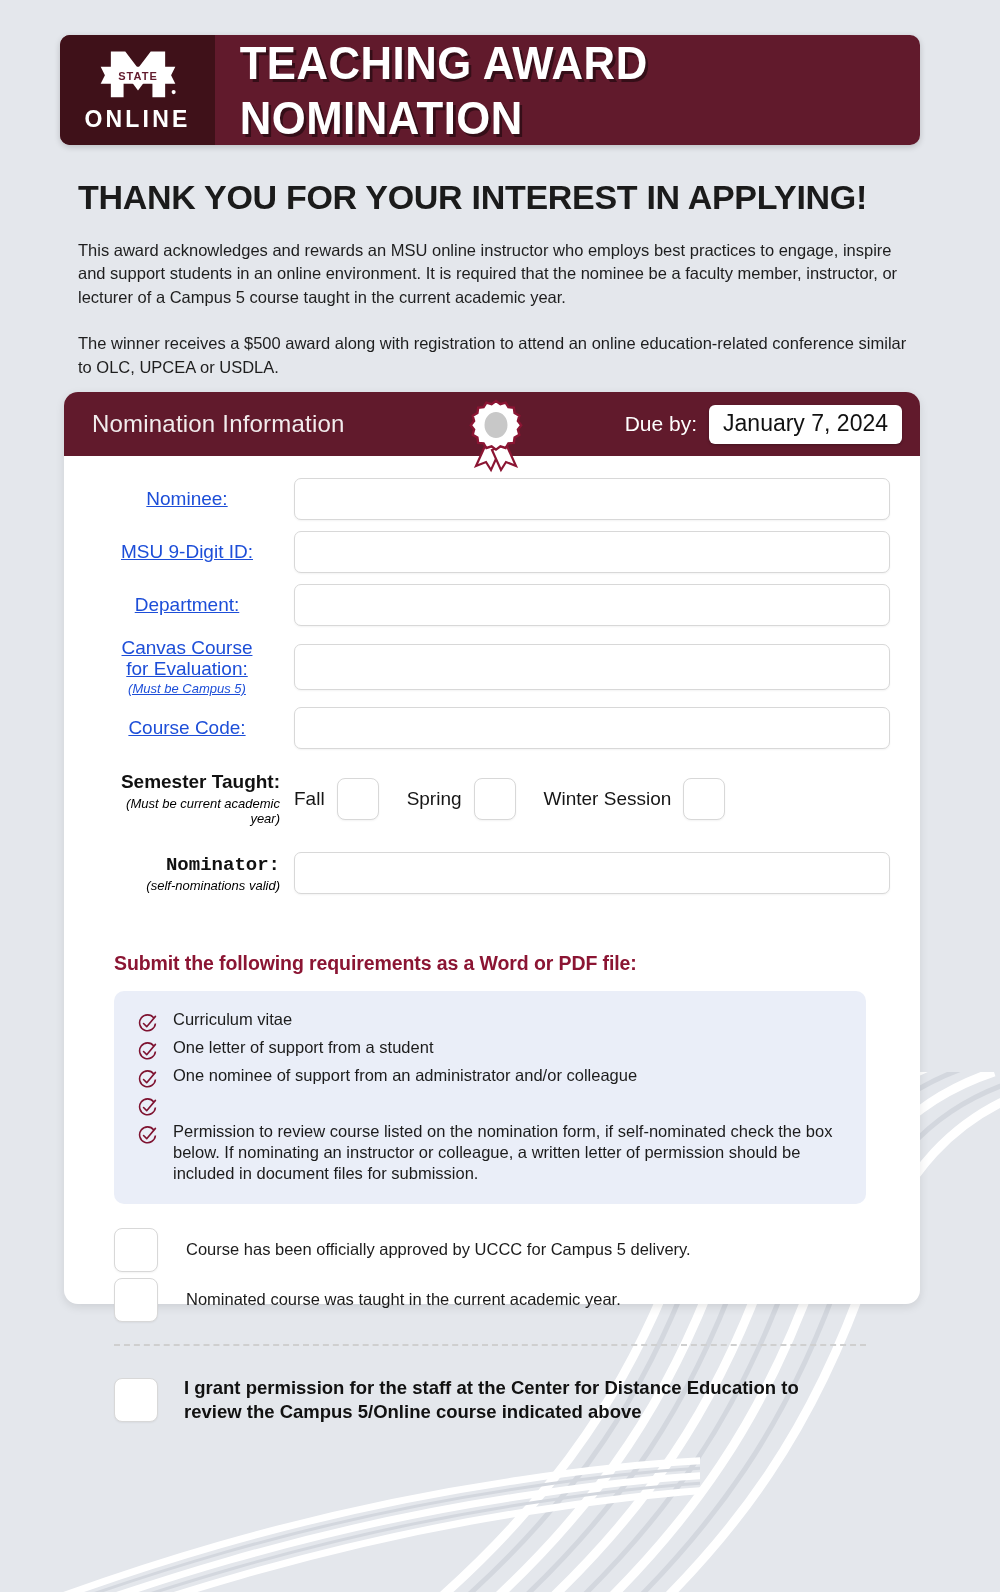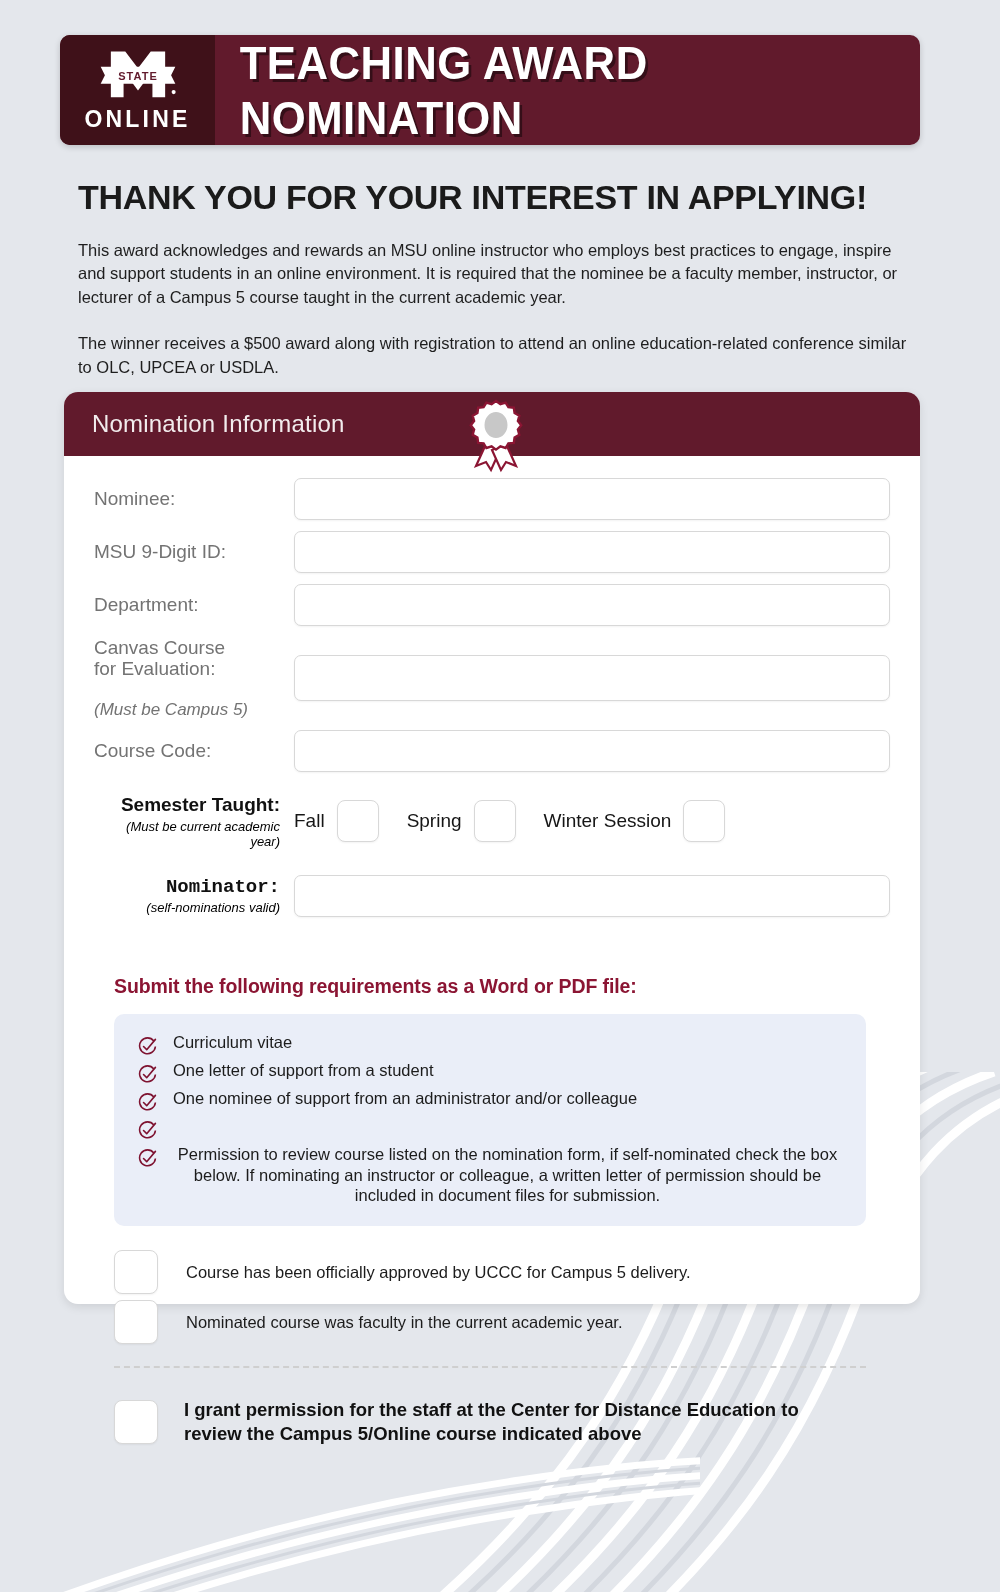--- a/index.html
+++ b/index.html
@@ -152,31 +152,32 @@
   
   .form-area { padding: 22px 30px 0 30px; }
   .frow {
     display: flex;
     align-items: center;
     margin-bottom: 11px;
   }
   .flabel {
     width: 200px;
     flex: none;
-    text-align: left;
+    text-align: center;
     padding-right: 14px;
     font-size: 19px;
-    color: #737373;
+    color: #1d4ed8;
     line-height: 1.12;
+    text-decoration: underline;
   }
   .flabel .sub {
     display: block;
-    font-size: 17px;
+    font-size: 13px;
     font-style: italic;
-    margin-top: 20px;
+    margin-top: 2px;
   }
   .finput {
     flex: 1;
     height: 42px;
     border: 1px solid #d8d8d8;
     border-radius: 7px;
     background: #fff;
     box-shadow: 0 1px 2px rgba(0,0,0,.05);
   }
   .finput.tall { height: 46px; }
@@ -219,21 +220,20 @@
     color: #8b1533;
     font-size: 19.5px;
     font-weight: 700;
     letter-spacing: -.1px;
   }
   .req-box {
     margin: 0 54px 0 50px;
     background: #eaeef8;
     border-radius: 10px;
     padding: 18px 24px 20px 24px;
-    text-align: center;
   }
   .req-item {
     display: flex;
     align-items: flex-start;
     gap: 16px;
     margin-bottom: 4px;
   }
   .req-item:last-child { margin-bottom: 0; }
   .req-check { width: 19px; height: 19px; flex: none; margin-top: 5px; }
   .req-text { font-size: 16.5px; line-height: 1.27; color: #1c1c1c; }
@@ -319,20 +319,24 @@
   <div class="card-header">
     <div class="card-header-title">Nomination Information</div>
 
     <svg class="badge-icon" viewBox="0 0 64 78">
       <path fill="#ffffff" stroke="#8b1533" stroke-width="2.2" d="M22 46 l-10 22 l10 -4 l5 8 l9 -20 z"></path>
       <path fill="#ffffff" stroke="#8b1533" stroke-width="2.2" d="M42 46 l10 22 l-10 -4 l-5 8 l-9 -20 z"></path>
       <path fill="#ffffff" stroke="#8b1533" stroke-width="2.4" d="M32 3 l4.4 3.2 l5.2 -1.6 l2.8 4.6 l5.4 .5 l.8 5.4 l4.7 2.7 l-1.4 5.2 l3.3 4.3 l-3.3 4.3 l1.4 5.2 l-4.7 2.7 l-.8 5.4 l-5.4 .5 l-2.8 4.6 l-5.2 -1.6 l-4.4 3.2 l-4.4 -3.2 l-5.2 1.6 l-2.8 -4.6 l-5.4 -.5 l-.8 -5.4 l-4.7 -2.7 l1.4 -5.2 l-3.3 -4.3 l3.3 -4.3 l-1.4 -5.2 l4.7 -2.7 l.8 -5.4 l5.4 -.5 l2.8 -4.6 l5.2 1.6 z"></path>
       <ellipse cx="32" cy="27" rx="12.5" ry="14" fill="#c8c8c8" stroke="#ffffff" stroke-width="2"></ellipse>
     </svg>
 
+    <div class="header-right">
+      <div class="due-label">Due by:</div>
+      <div class="due-value">January 7, 2024</div>
+    </div>
   </div>
 
   <div class="form-area">
 
     <div class="frow">
       <div class="flabel">Nominee:</div>
       <input class="finput" type="text" value="" style="">
     </div>
 
     <div class="frow">
@@ -428,21 +432,21 @@
     </div>
   </div>
 
   <div class="attest">
     <div class="attest-row">
       <div class="cbox sm"></div>
       <div class="txt">Course has been officially approved by UCCC for Campus 5 delivery.</div>
     </div>
     <div class="attest-row">
       <div class="cbox sm"></div>
-      <div class="txt">Nominated course was faculty in the current academic year.</div>
+      <div class="txt">Nominated course was taught in the current academic year.</div>
     </div>
   </div>
 
   <div class="divider"></div>
 
   <div class="grant-row">
     <div class="cbox sm"></div>
     <div class="txt">
       <span>I grant permission for the staff at the Center for Distance Education to</span><br>
       <span>review the Campus 5/Online course indicated above</span>

